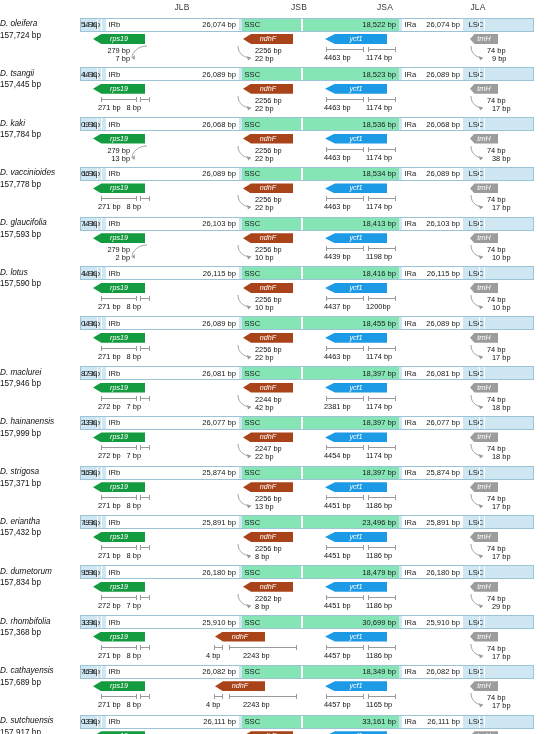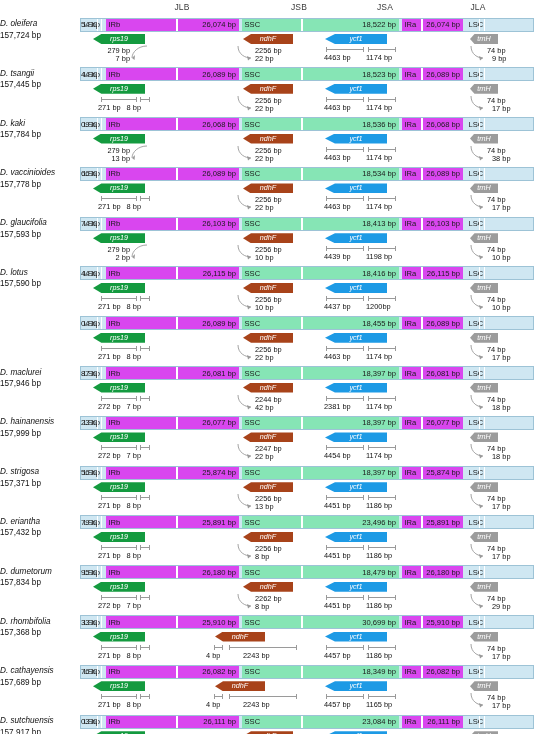--- a/index.html
+++ b/index.html
@@ -41,21 +41,21 @@
   }
   .seg{
     position:absolute;top:0;bottom:0;
     box-sizing:border-box;
     font-size:7.6px;line-height:12px;
     color:#1a1a1a;white-space:nowrap;
     padding:0 2px;
   }
   .seg.lsc{background:#cfe7f2;}
   .seg.ssc{background:#86e5b5;}
-  .seg.ir{background:#d946ef;text-align:right;}
+  .seg.ir{background:#ffffff;text-align:right;}
   .seg .lbl{position:absolute;left:2.5px;top:0.6px;}
   .seg .val{position:absolute;right:3px;top:0.6px;}
   .tick{
     position:absolute;top:0;bottom:0;width:1px;background:#ffffff;
   }
 
   
   .gene{
     position:absolute;height:10px;
     font-size:7.2px;line-height:10px;
@@ -912,21 +912,21 @@
           <div class="seg lsc" style="left: 0px; width: 22px;">
             <div class="lbl">LSC</div>
             <div class="val">87,303 bp</div>
           </div>
           <div class="seg ir" style="left: 25px; width: 133px;">
             <div class="lbl">IRb</div>
             <div class="val">26,111 bp</div>
           </div>
           <div class="seg ssc" style="left: 161px; width: 157px;">
             <div class="lbl">SSC</div>
-            <div class="val">23,084 bp</div>
+            <div class="val">33,161 bp</div>
           </div>
           <div class="seg ir" style="left: 321px; width: 61px;">
             <div class="lbl">IRa</div>
             <div class="val">26,111 bp</div>
           </div>
           <div class="seg lsc" style="left: 385px; width: 85px;">
             <div class="lbl">LSC</div>
           </div>
           <div class="tick" style="left: 16px; width: 1.3px;"></div>
           <div class="tick" style="left: 20px; width: 1.3px;"></div>

